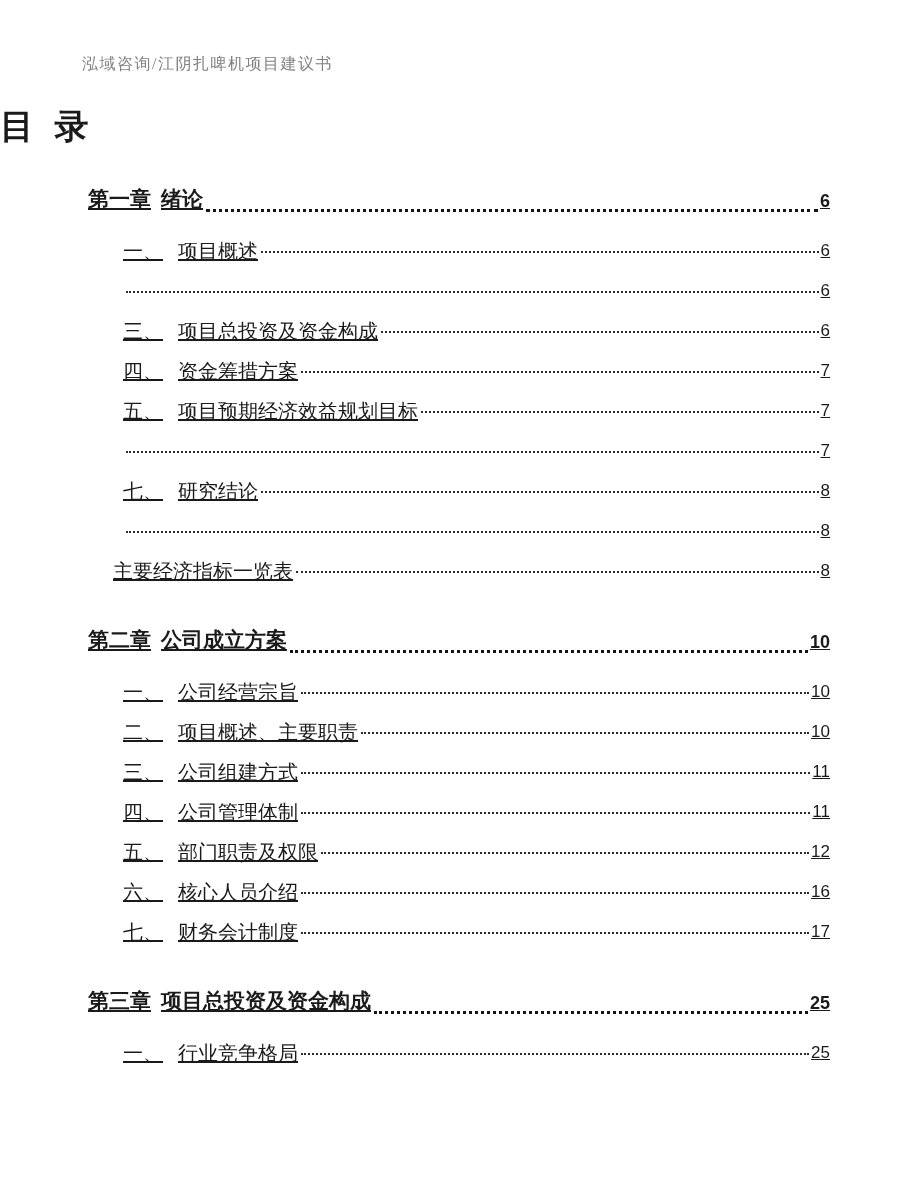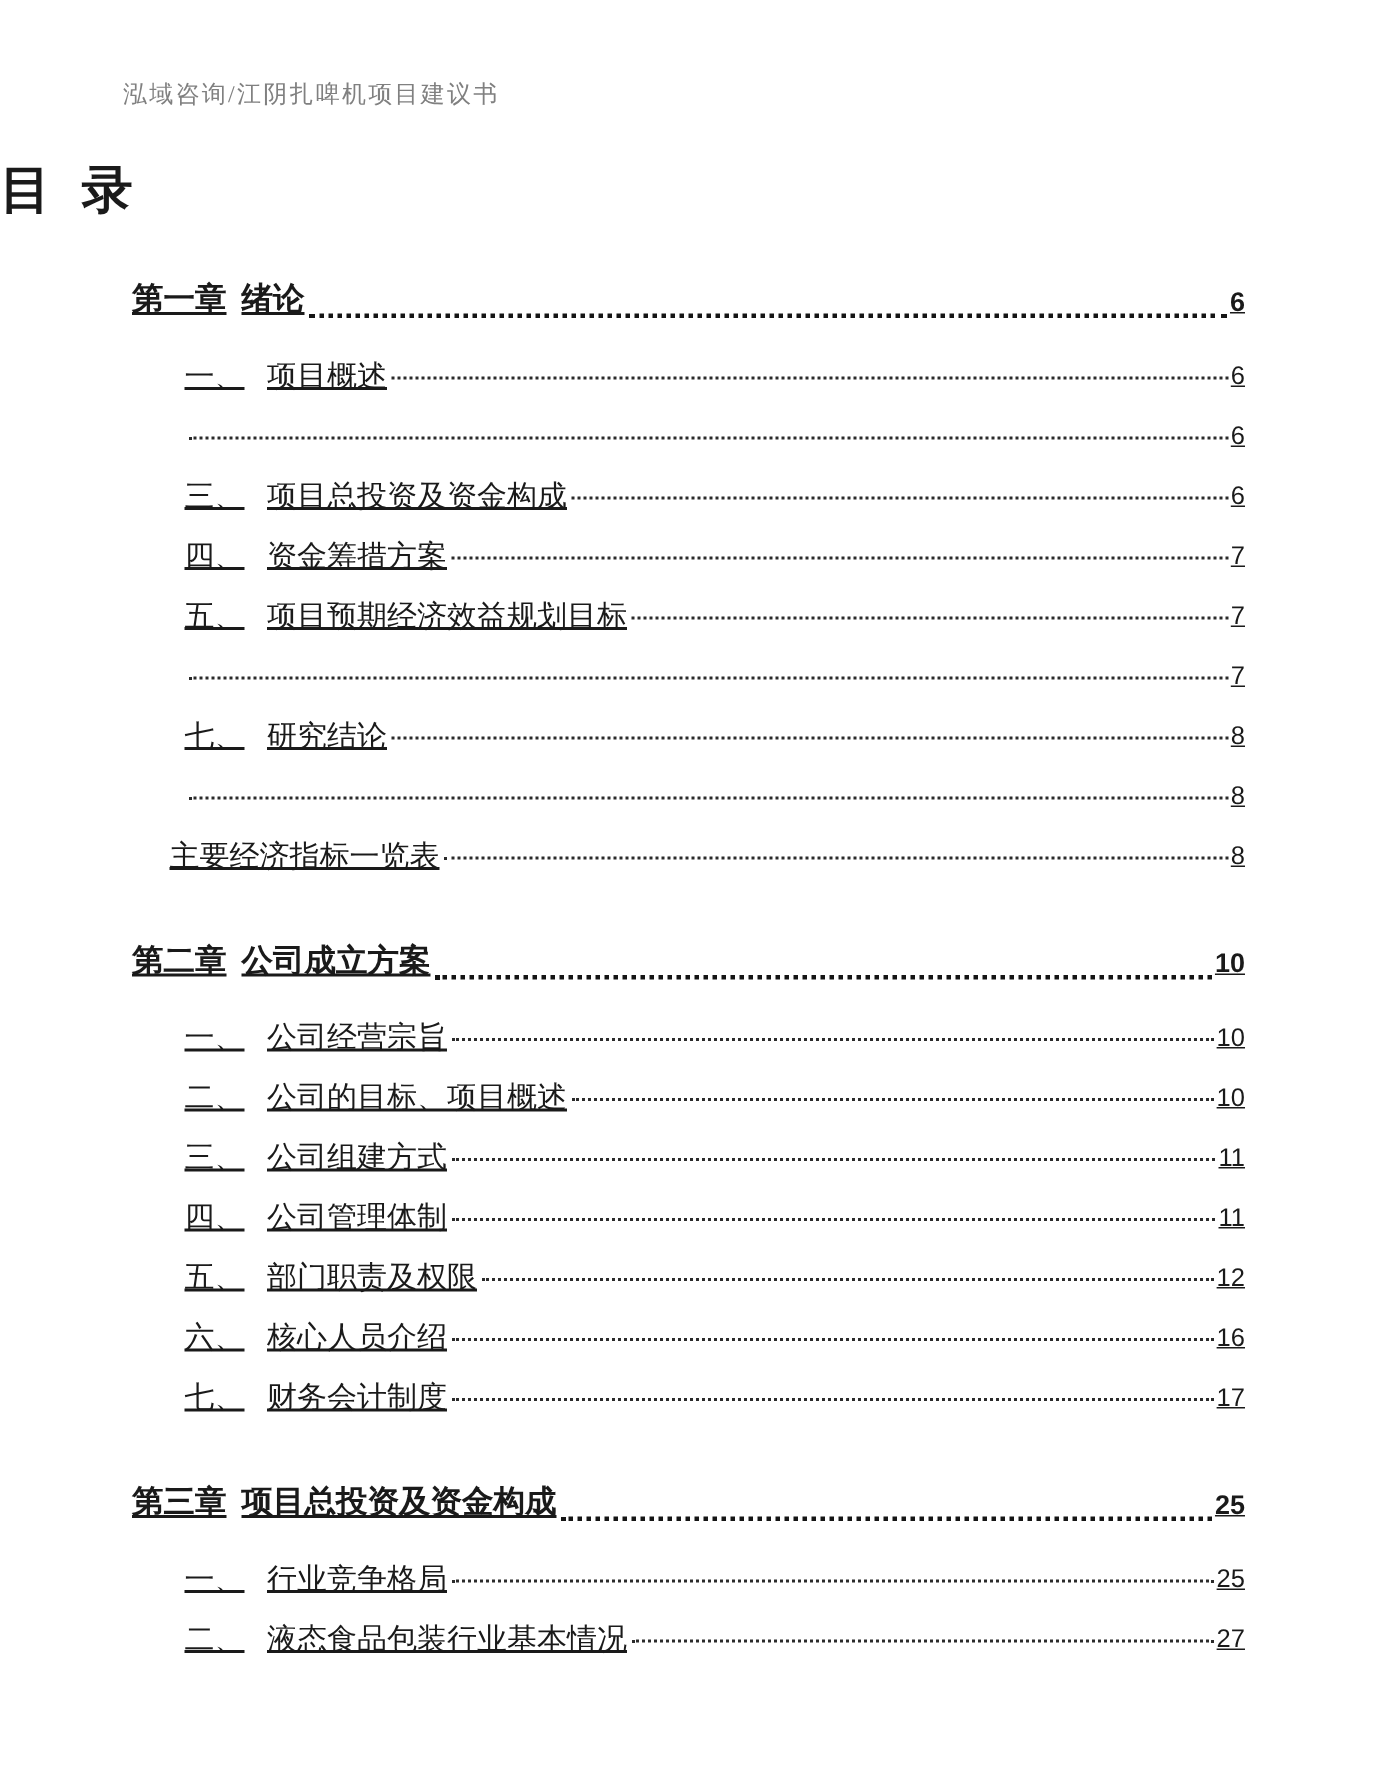--- a/index.html
+++ b/index.html
@@ -125,21 +125,21 @@
         <span class="lbl"><span class="num">第二章</span><span class="ttl">公司成立方案</span></span>
         <span class="dots"></span>
         <span class="pg">10</span>
       </div>
       <div class="row item">
         <span class="lbl"><span class="num">一、</span><span class="ttl">公司经营宗旨</span></span>
         <span class="dots"></span>
         <span class="pg">10</span>
       </div>
       <div class="row item">
-        <span class="lbl"><span class="num">二、</span><span class="ttl">公司的目标、项目概述</span></span>
+        <span class="lbl"><span class="num">二、</span><span class="ttl">项目概述、主要职责</span></span>
         <span class="dots"></span>
         <span class="pg">10</span>
       </div>
       <div class="row item">
         <span class="lbl"><span class="num">三、</span><span class="ttl">公司组建方式</span></span>
         <span class="dots"></span>
         <span class="pg">11</span>
       </div>
       <div class="row item">
         <span class="lbl"><span class="num">四、</span><span class="ttl">公司管理体制</span></span>
@@ -164,19 +164,14 @@
       <div class="row chapter">
         <span class="lbl"><span class="num">第三章</span><span class="ttl">项目总投资及资金构成</span></span>
         <span class="dots"></span>
         <span class="pg">25</span>
       </div>
       <div class="row item">
         <span class="lbl"><span class="num">一、</span><span class="ttl">行业竞争格局</span></span>
         <span class="dots"></span>
         <span class="pg">25</span>
       </div>
-      <div class="row item">
-        <span class="lbl"><span class="num">二、</span><span class="ttl">液态食品包装行业基本情况</span></span>
-        <span class="dots"></span>
-        <span class="pg">27</span>
-      </div>
     </nav>
 </div>
 
 </body></html>

